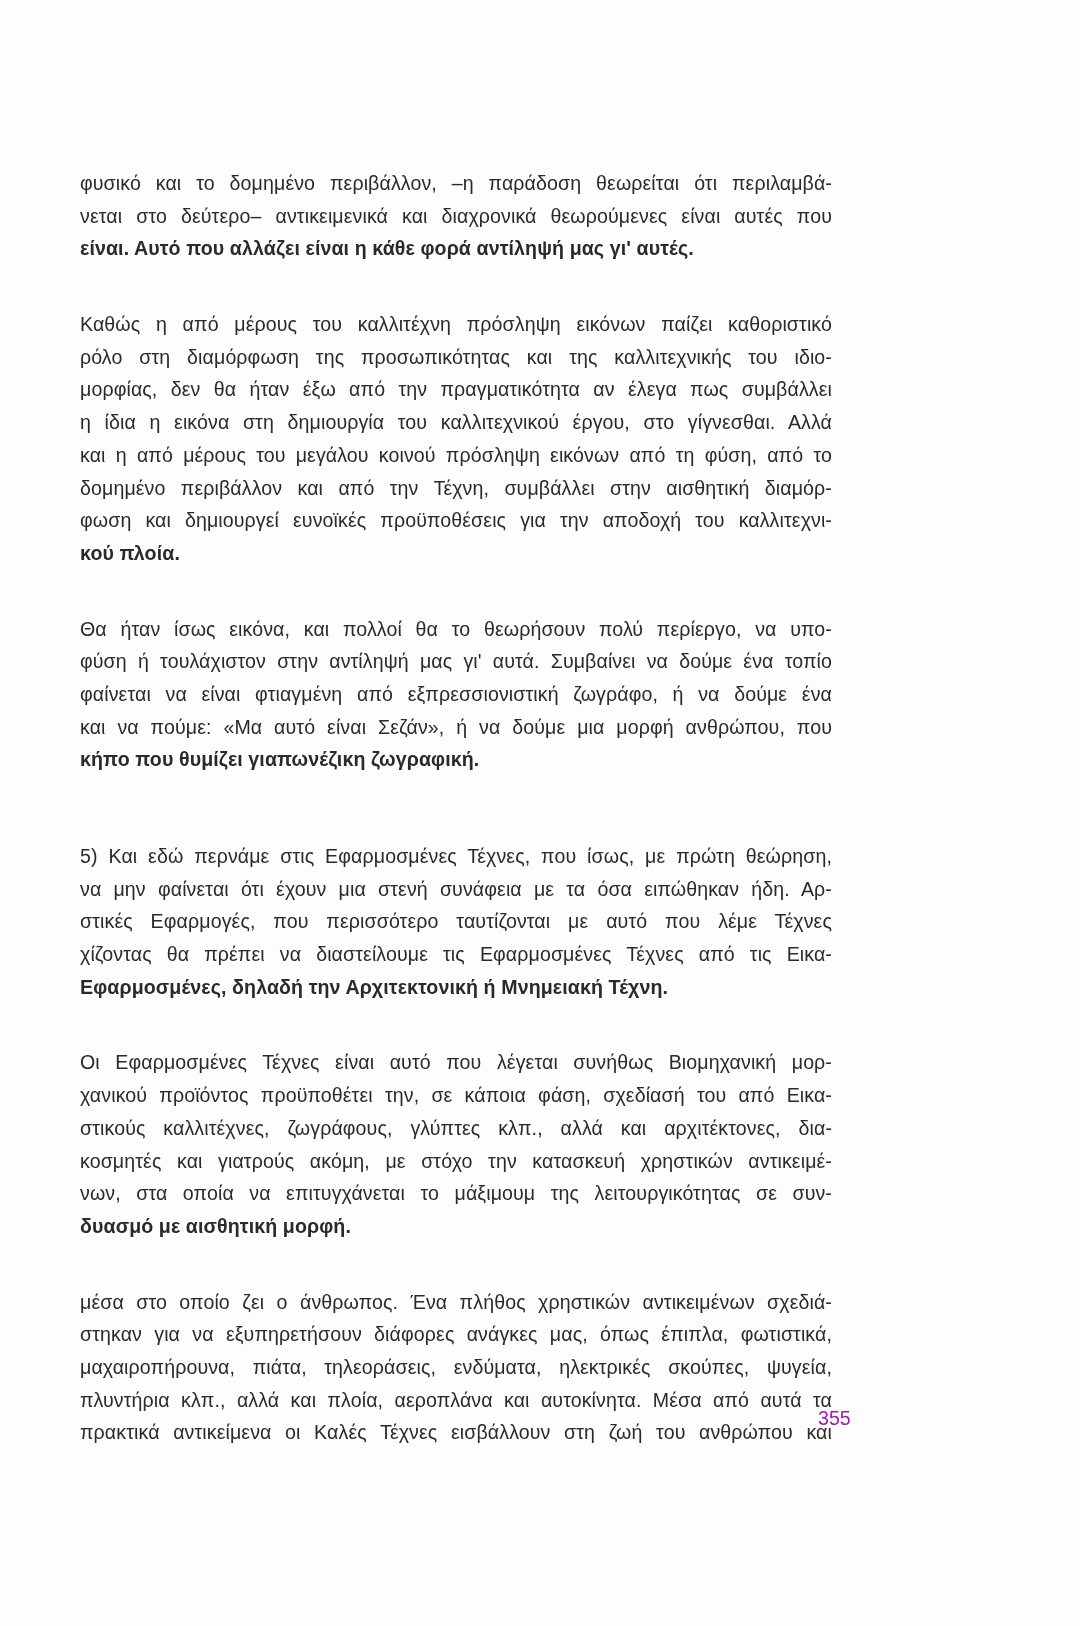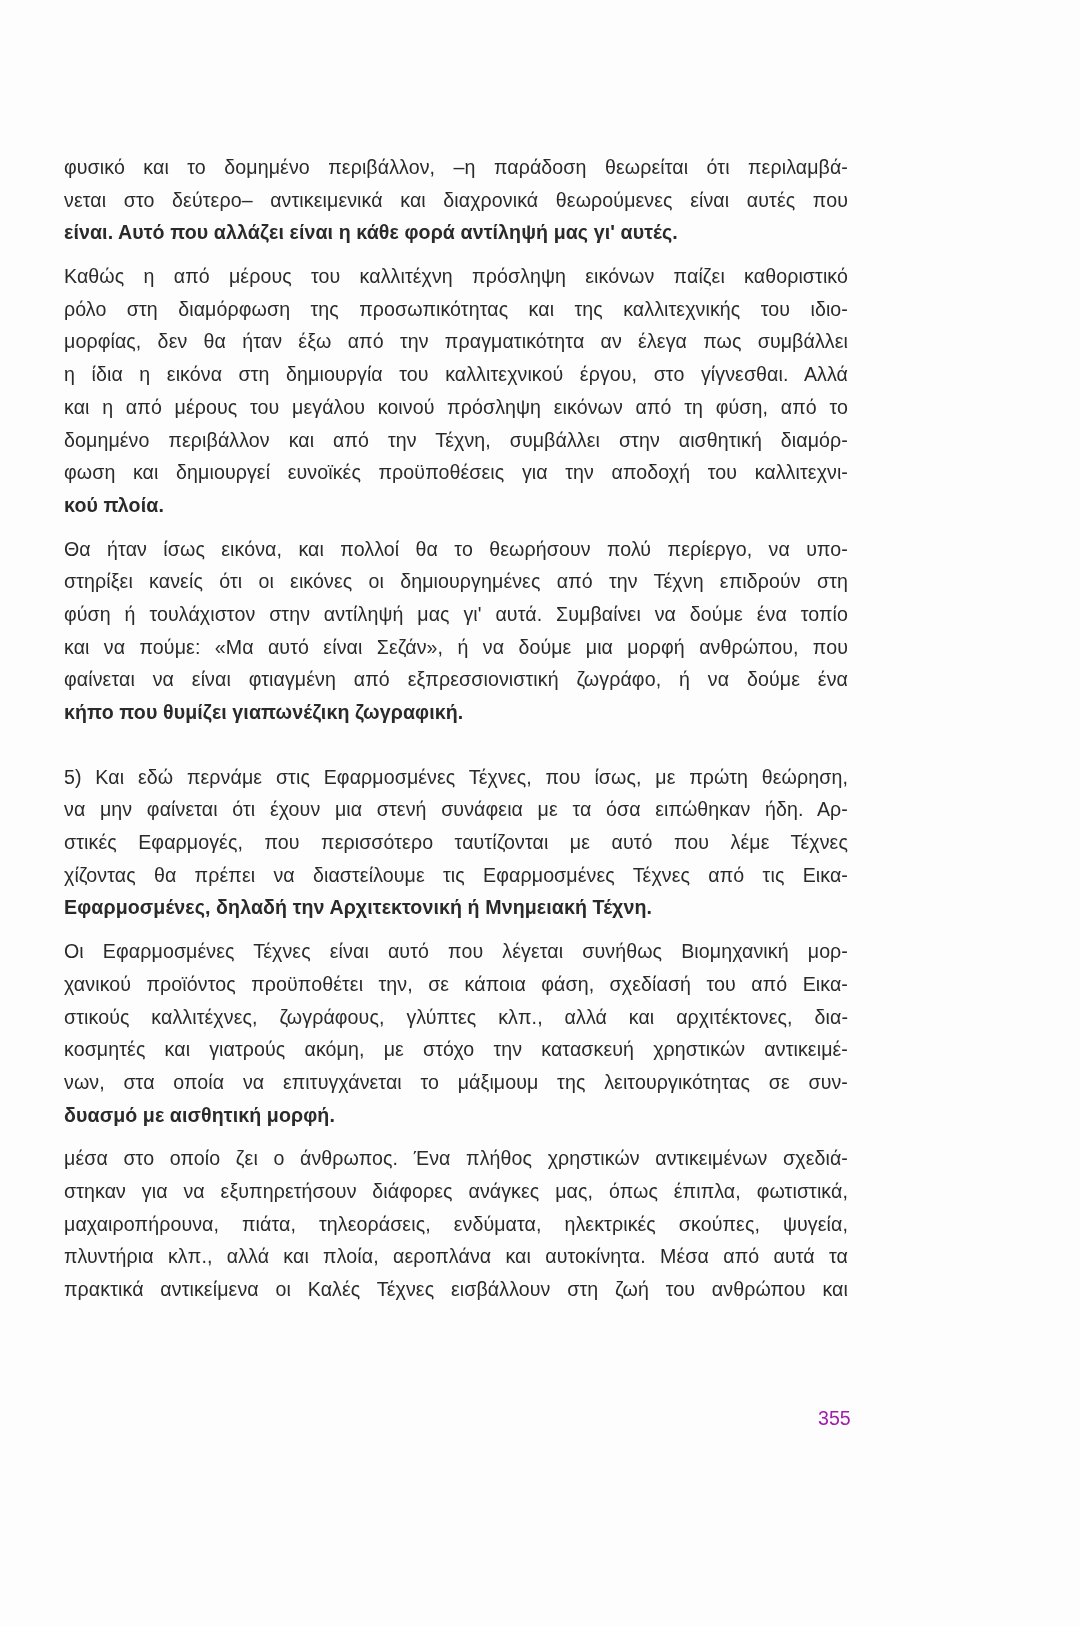--- a/index.html
+++ b/index.html
@@ -1,20 +1,20 @@
 <!DOCTYPE html>
 <html><head>
 <meta charset="utf-8">
 <style>
   html, body { margin: 0; padding: 0; background: #fdfdfd; }
   body { width: 1080px; height: 1626px; position: relative; overflow: hidden;
          font-family: "Liberation Sans", "DejaVu Sans", sans-serif; color: #2a2a2a; }
   .page { position: absolute; left: 0; top: 0; width: 1080px; height: 1626px; background: #fdfdfd; }
   .column { position: absolute; left: 64px; top: 151px; width: 784px; }
-  .para { margin: 0; padding: 0; }
+  .para { margin: 16px; padding: 0; }
   .line { display: block; height: 32.7px; line-height: 32.7px; font-size: 19.6px;
           text-align: justify; text-align-last: justify; white-space: nowrap; letter-spacing: 0.1px; }
   .line.last { text-align-last: left; font-weight: bold; }
   .line .fill { display: inline-block; width: 100%; text-align: justify; text-align-last: justify; white-space: normal; }
   .line.last .fill { text-align-last: left; }
   .gap-s { height: 11px; }
   .gap-l { height: 32px; }
   .page-number { position: absolute; left: 818px; top: 1406px; font-size: 19.6px; line-height: 24px; color: #a21caf; }
 </style>
 </head>
@@ -37,24 +37,23 @@
       <span class="line"><span class="fill">η ίδια η εικόνα στη δημιουργία του καλλιτεχνικού έργου, στο γίγνεσθαι. Αλλά</span></span>
       <span class="line"><span class="fill">και η από μέρους του μεγάλου κοινού πρόσληψη εικόνων από τη φύση, από το</span></span>
       <span class="line"><span class="fill">δομημένο περιβάλλον και από την Τέχνη, συμβάλλει στην αισθητική διαμόρ-</span></span>
       <span class="line"><span class="fill">φωση και δημιουργεί ευνοϊκές προϋποθέσεις για την αποδοχή του καλλιτεχνι-</span></span>
       <span class="line last"><span class="fill">κού πλοία.</span></span>
     </div>
     <div class="gap-s"></div>
 
     <div class="para">
       <span class="line"><span class="fill">Θα ήταν ίσως εικόνα, και πολλοί θα το θεωρήσουν πολύ περίεργο, να υπο-</span></span>
-      <span class="line"><span class="fill">στηρίξει κανείς ότι οι εικόνες οι δημιουργημένες από την Τέχνη επιδρούν στη</span></span>
       <span class="line"><span class="fill">φύση ή τουλάχιστον στην αντίληψή μας γι' αυτά. Συμβαίνει να δούμε ένα τοπίο</span></span>
+      <span class="line"><span class="fill">φαίνεται να είναι φτιαγμένη από εξπρεσσιονιστική ζωγράφο, ή να δούμε ένα</span></span>
       <span class="line"><span class="fill">και να πούμε: «Μα αυτό είναι Σεζάν», ή να δούμε μια μορφή ανθρώπου, που</span></span>
-      <span class="line"><span class="fill">φαίνεται να είναι φτιαγμένη από εξπρεσσιονιστική ζωγράφο, ή να δούμε ένα</span></span>
       <span class="line last"><span class="fill">κήπο που θυμίζει γιαπωνέζικη ζωγραφική.</span></span>
     </div>
     <div class="gap-l"></div>
 
     <div class="para">
       <span class="line"><span class="fill">5) Και εδώ περνάμε στις Εφαρμοσμένες Τέχνες, που ίσως, με πρώτη θεώρηση,</span></span>
       <span class="line"><span class="fill">να μην φαίνεται ότι έχουν μια στενή συνάφεια με τα όσα ειπώθηκαν ήδη. Αρ-</span></span>
       <span class="line"><span class="fill">στικές Εφαρμογές, που περισσότερο ταυτίζονται με αυτό που λέμε Τέχνες</span></span>
       <span class="line"><span class="fill">χίζοντας θα πρέπει να διαστείλουμε τις Εφαρμοσμένες Τέχνες από τις Εικα-</span></span>
       <span class="line last"><span class="fill">Εφαρμοσμένες, δηλαδή την Αρχιτεκτονική ή Μνημειακή Τέχνη.</span></span>

